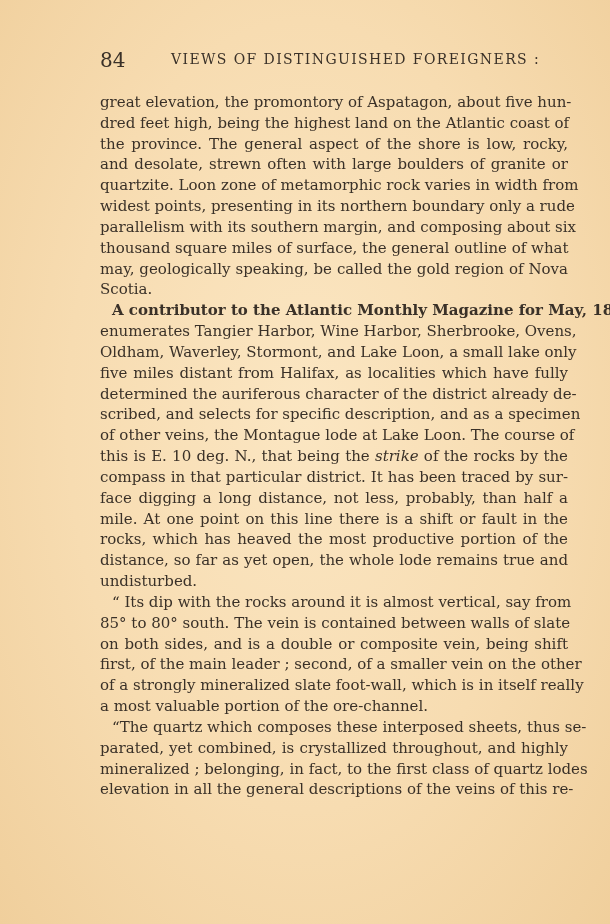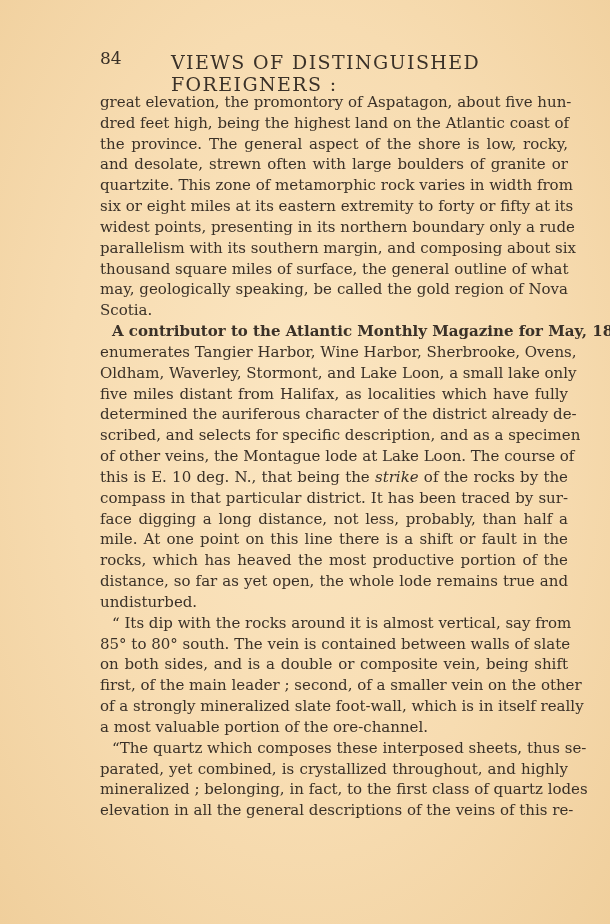--- a/index.html
+++ b/index.html
@@ -10,22 +10,22 @@
       radial-gradient(ellipse at 50% 45%, #fbe6c2 0%, #f7dcb1 55%, #f0cf9c 100%);
     position: relative;
     font-family: "DejaVu Serif", "Liberation Serif", serif;
     color: #3a3128;
   }
   .page { position: absolute; left: 0; top: 0; width: 610px; height: 924px; }
   .running-head {
     position: absolute; top: 48px; left: 100px; width: 470px; height: 26px;
     font-size: 15px; letter-spacing: 1.2px;
   }
-  .page-number { position: absolute; left: 0; top: 0; font-size: 17px; letter-spacing: 0; }
-  .head-title { position: absolute; left: 71px; top: 3px; font-size: 19px; letter-spacing: 1.4px; }
+  .page-number { position: absolute; left: 0; top: 0; font-size: 20px; letter-spacing: 0; }
+  .head-title { position: absolute; left: 71px; top: 3px; font-size: 14px; letter-spacing: 1.4px; }
   .body-text {
     position: absolute; top: 92px; left: 100px; width: 468px;
     font-size: 15px; line-height: 20.83px;
   }
   .line {
     display: block; height: 20.83px; white-space: nowrap;
     text-align: justify; text-align-last: justify;
   }
   .line.last { text-align-last: left; }
   .line.indent { padding-left: 12px; font-weight: bold; }
@@ -41,22 +41,21 @@
     <span class="head-title">VIEWS OF DISTINGUISHED FOREIGNERS :</span>
   </div>
 
   <div class="body-text">
 
     <div>
       <span class="line">great elevation, the promontory of Aspatagon, about five hun-</span>
       <span class="line">dred feet high, being the highest land on the Atlantic coast of</span>
       <span class="line">the province. The general aspect of the shore is low, rocky,</span>
       <span class="line">and desolate, strewn often with large boulders of granite or</span>
-      <span class="line">quartzite. This zone of metamorphic rock varies in width from</span>
-      <span class="line">six or eight miles at its eastern extremity to forty or fifty at its</span>
+      <span class="line">quartzite. Loon zone of metamorphic rock varies in width from</span>
       <span class="line">widest points, presenting in its northern boundary only a rude</span>
       <span class="line">parallelism with its southern margin, and composing about six</span>
       <span class="line">thousand square miles of surface, the general outline of what</span>
       <span class="line">may, geologically speaking, be called the gold region of Nova</span>
       <span class="line last">Scotia.</span>
     </div>
 
     <div>
       <span class="line indent">A contributor to the Atlantic Monthly Magazine for May, 1864,</span>
       <span class="line">enumerates Tangier Harbor, Wine Harbor, Sherbrooke, Ovens,</span>

